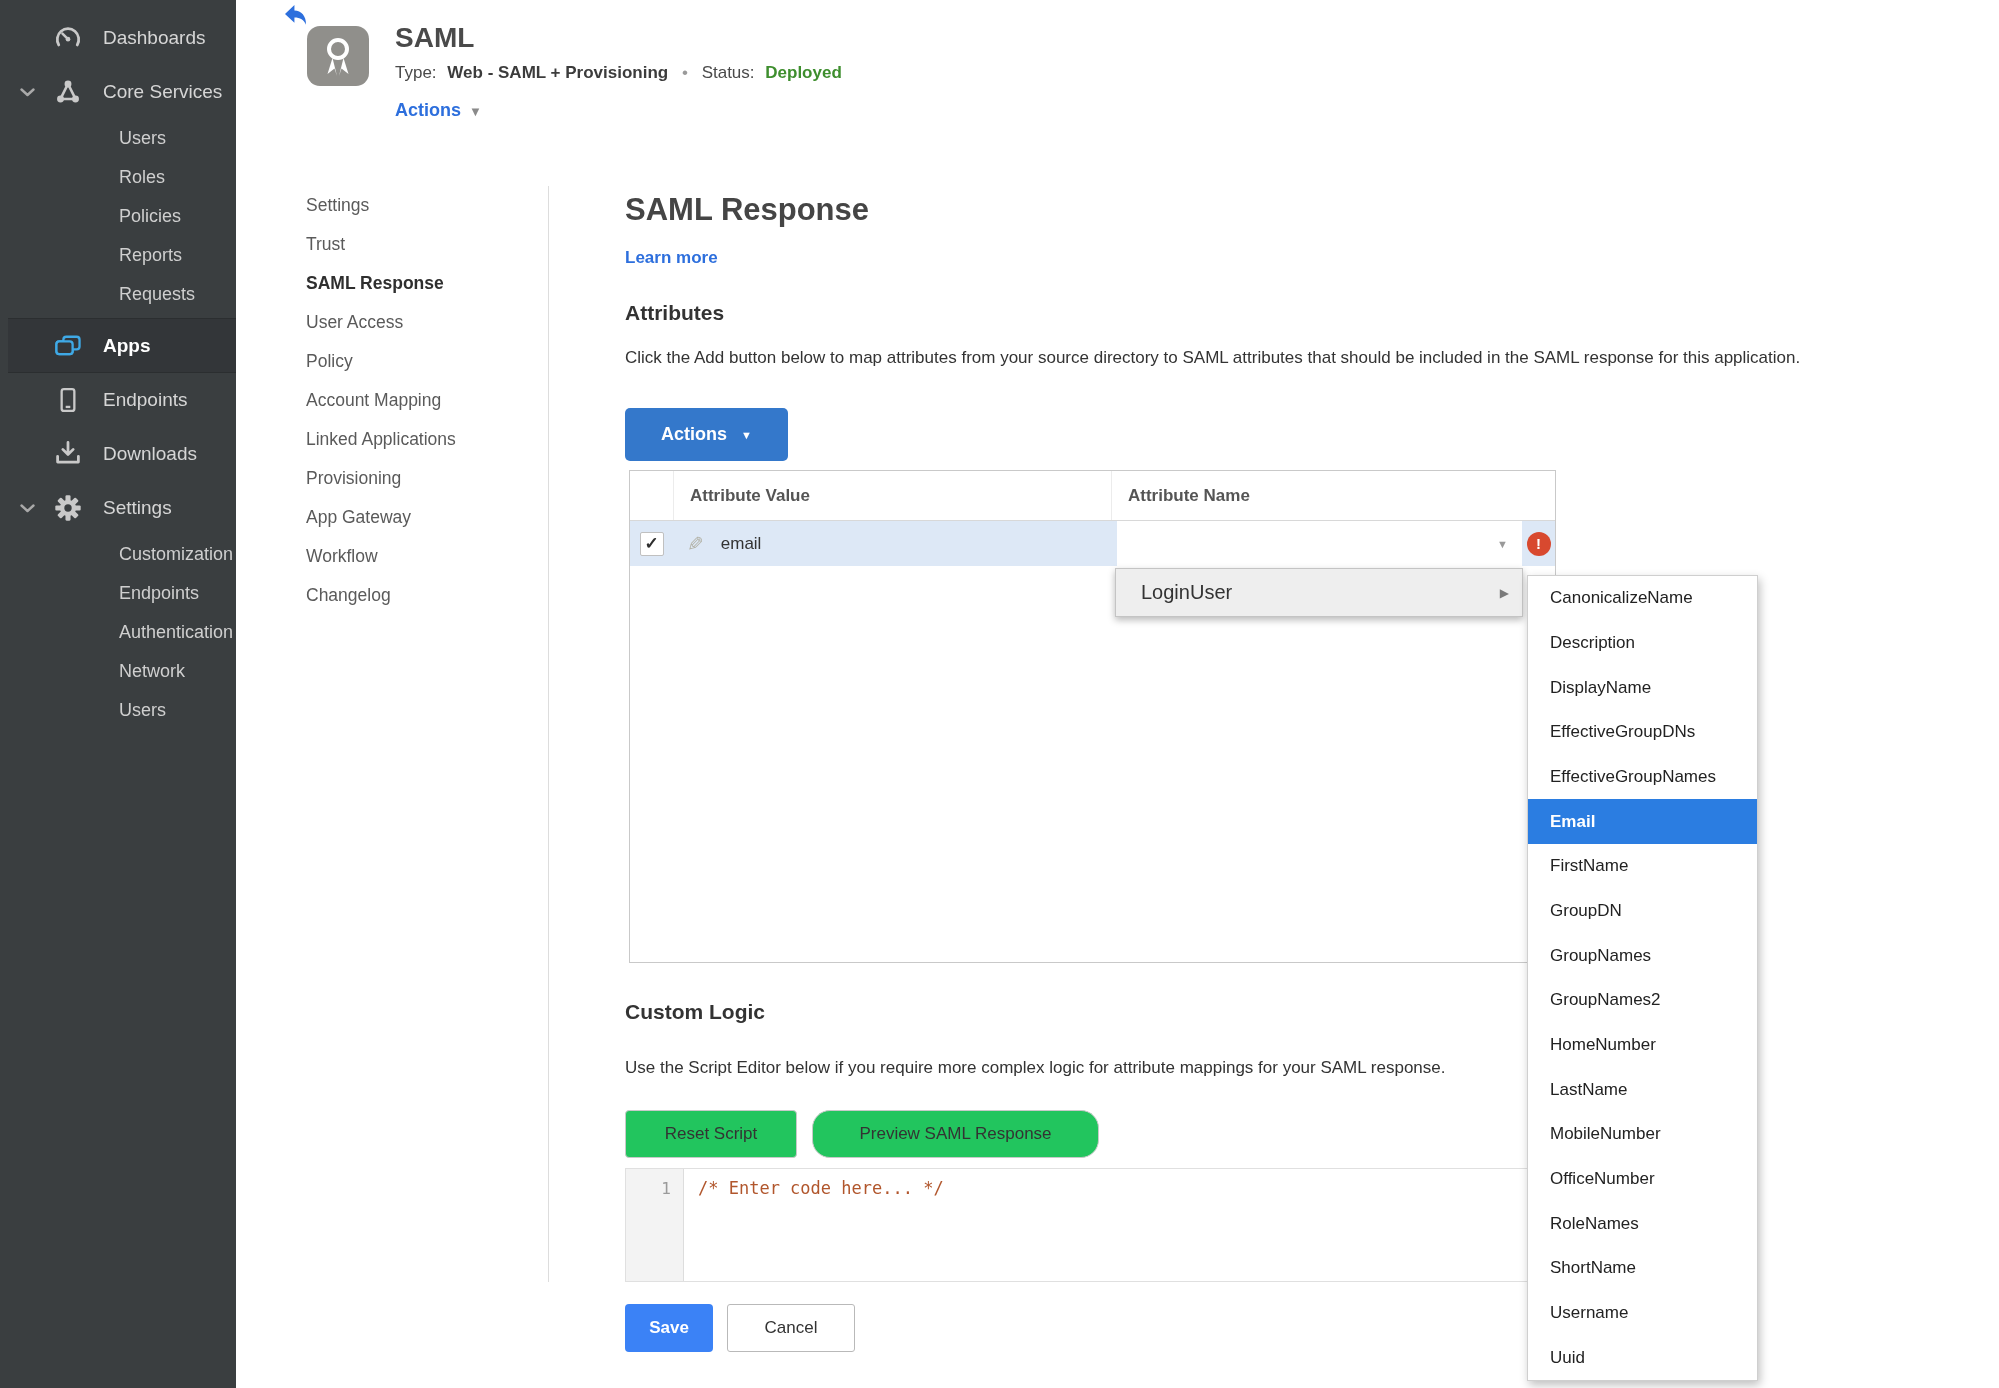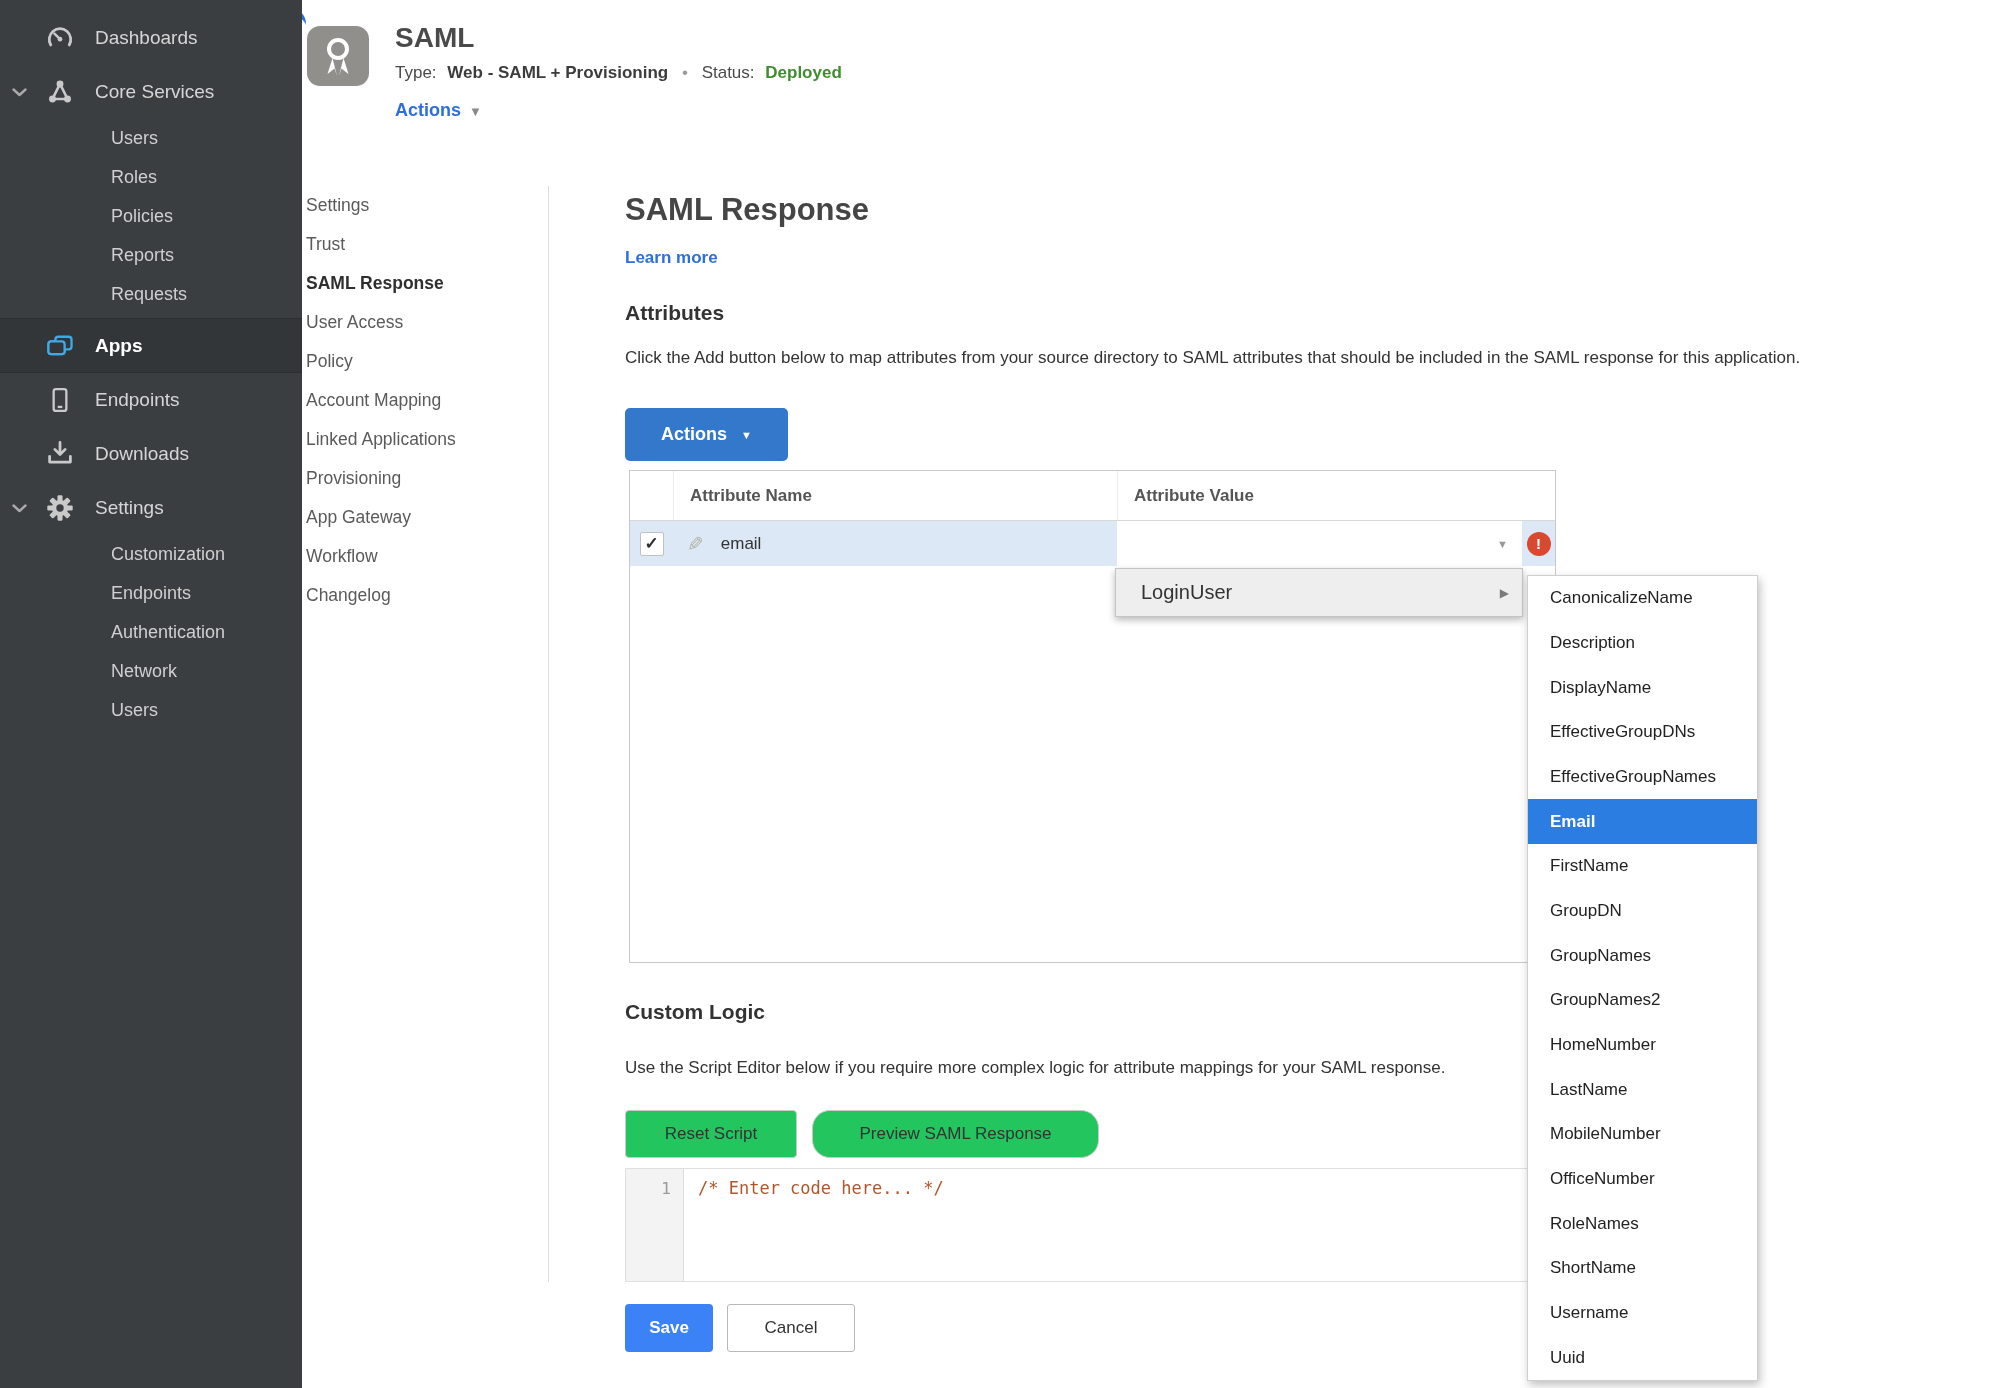--- a/index.html
+++ b/index.html
@@ -2,21 +2,21 @@
 <html><head>
 <meta charset="utf-8">
 <style>
   * { margin:0; padding:0; box-sizing:border-box; }
   html,body { background:#fff; }
   body {
     width:1999px; height:1388px; position:relative; overflow:hidden;
     font-family:"Liberation Sans", sans-serif; color:#333;
   }
   
-  .sidebar { position:absolute; left:0; top:0; width:302px; height:1388px; background:#3a3e40; z-index:2; }
+  .sidebar { position:absolute; left:0; top:0; width:236px; height:1388px; background:#3a3e40; z-index:2;padding-left:8px; }
   .side-row { position:relative; height:54px; display:flex; align-items:center; padding-left:95px;
               font-size:19px; color:#d6d6d6; cursor:pointer; }
   .side-row .side-icon { position:absolute; left:44px; top:50%; transform:translateY(-50%); width:32px; height:32px; display:flex; align-items:center; justify-content:center; }
   .side-row .side-chevron { position:absolute; left:9px; top:50%; transform:translateY(-50%); width:20px; height:20px; display:flex; align-items:center; justify-content:center; }
   .side-child { height:39px; display:flex; align-items:center; padding-left:111px; font-size:18px; color:#cfcfcf; cursor:pointer; }
   .side-row.active { background:#333639; border-top:1px solid #2b2e30; border-bottom:1px solid #2b2e30;
                      color:#fff; font-weight:bold; height:55px; }
   .sidebar .pad-top { height:11px; }
   
   .back-btn { position:absolute; left:283px; top:4px; width:26px; height:22px; cursor:pointer; z-index:1; }
@@ -266,22 +266,22 @@
 <div class="attr-desc">Click the Add button below to map attributes from your source directory to SAML attributes that should be included in the SAML response for this application.</div>
 
 <div class="actions-btn">
   <span class="txt">Actions</span>
   <span class="caret">▼</span>
 </div>
 
 <div class="attr-table">
   <div class="t-header">
     <div class="hc hc1"></div>
+    <div class="hc hc3">Attribute Value</div>
     <div class="hc hc2">Attribute Name</div>
-    <div class="hc hc3">Attribute Value</div>
   </div>
   <div class="t-row">
     <div class="rc1">
       <div class="checkbox">
           <span>✓</span>
         </div>
     </div>
     <div class="rc2">
       <span class="pencil">✎</span>
       <span class="row-name">email</span>

